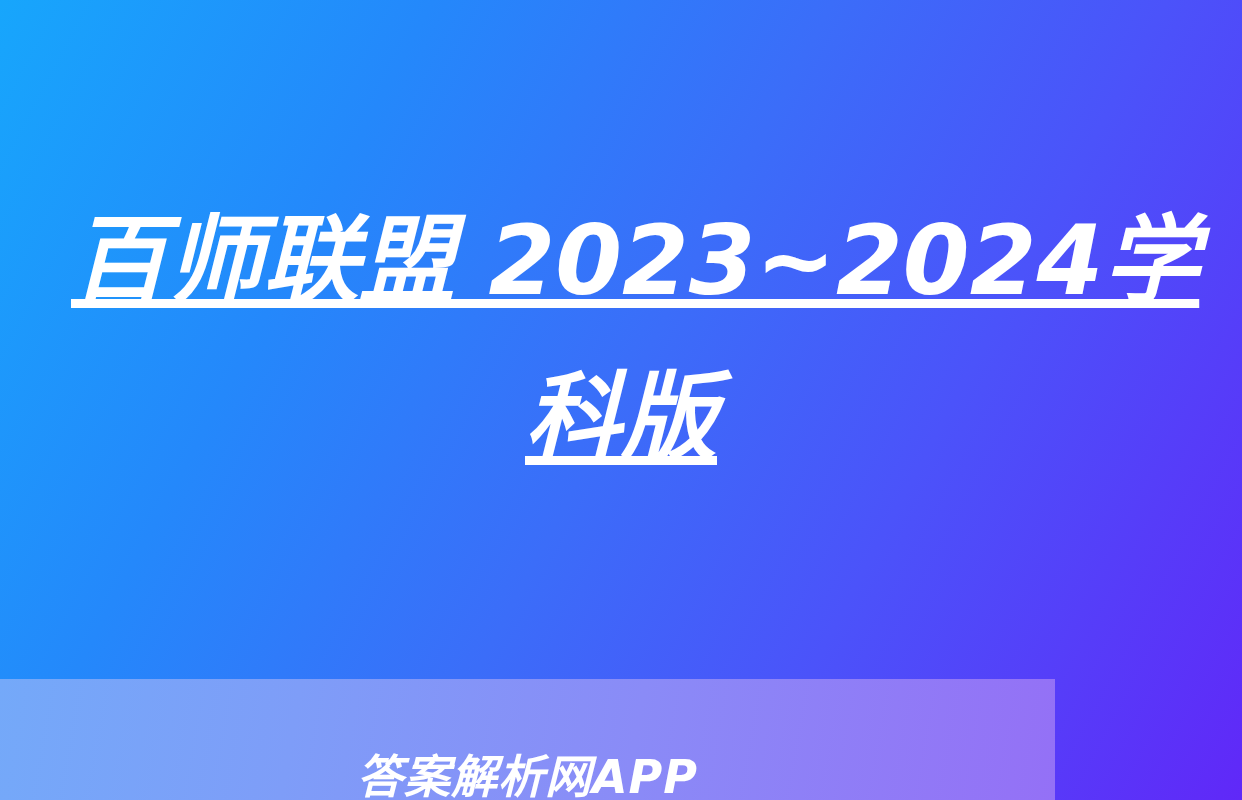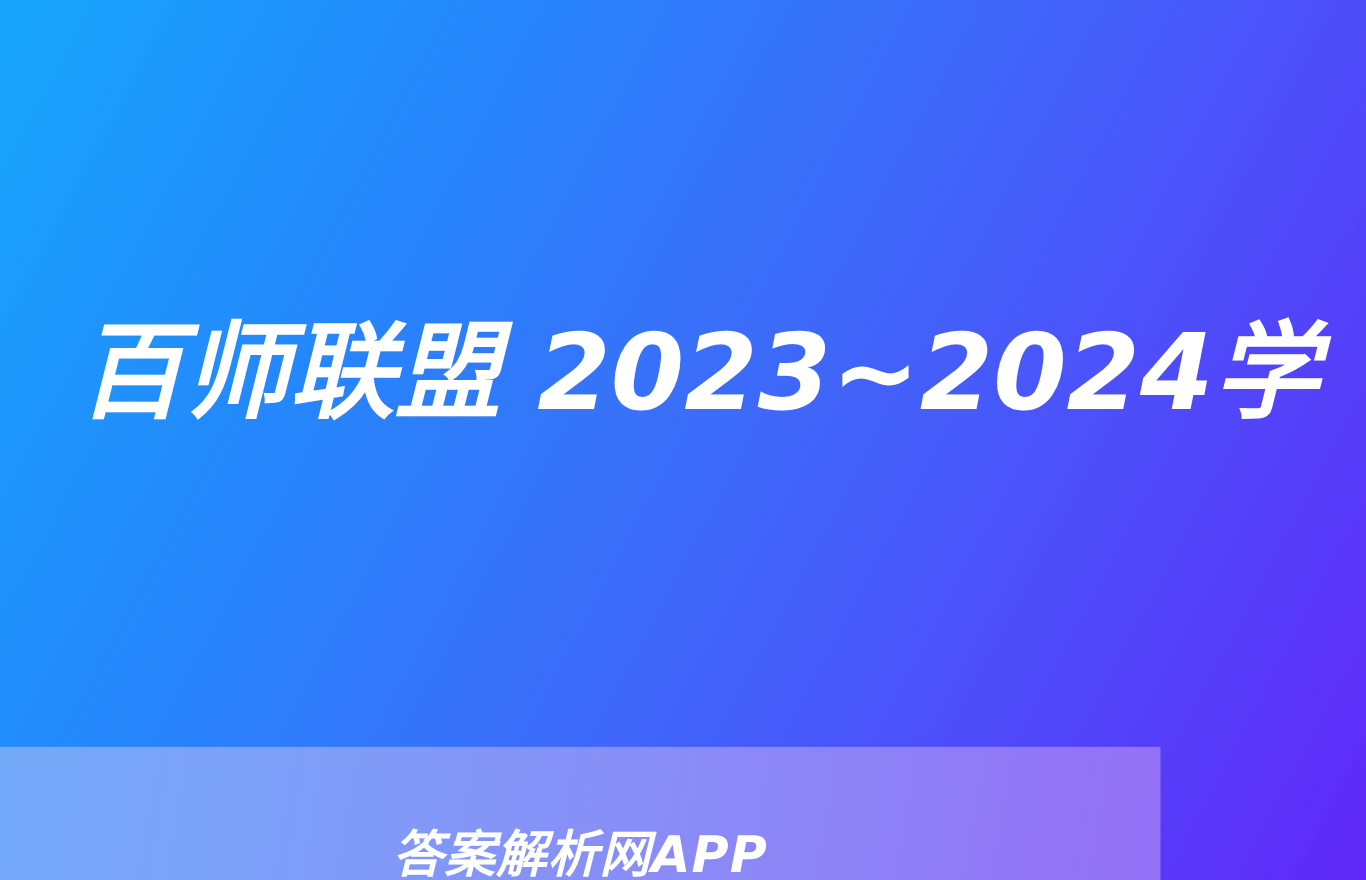--- a/index.html
+++ b/index.html
@@ -45,20 +45,21 @@
 
   .title-line {
     display: block;
     color: #ffffff;
     font-size: 96px;
     line-height: 157px;
     font-weight: 700;
     font-style: italic;
     letter-spacing: 0px;
     white-space: nowrap;
+    text-decoration: underline;
     -webkit-font-smoothing: antialiased;
   }
 
   .title-line.l1 { margin-top: 0; }
 
   
   .footer-band {
     position: absolute;
     left: 0;
     top: 679px;
@@ -85,20 +86,21 @@
   }
 </style>
 </head>
 <body>
 
 <div id="poster">
 
   <div class="title-area">
     <div class="title-block">
       <span class="title-line l1">百师联盟 2023~2024学</span>
+      <span class="title-line l3">科版</span>
     </div>
   </div>
 
   <div class="footer-band">
     <span class="footer-text">答案解析网APP</span>
   </div>
 
 </div>
 
 </body></html>

